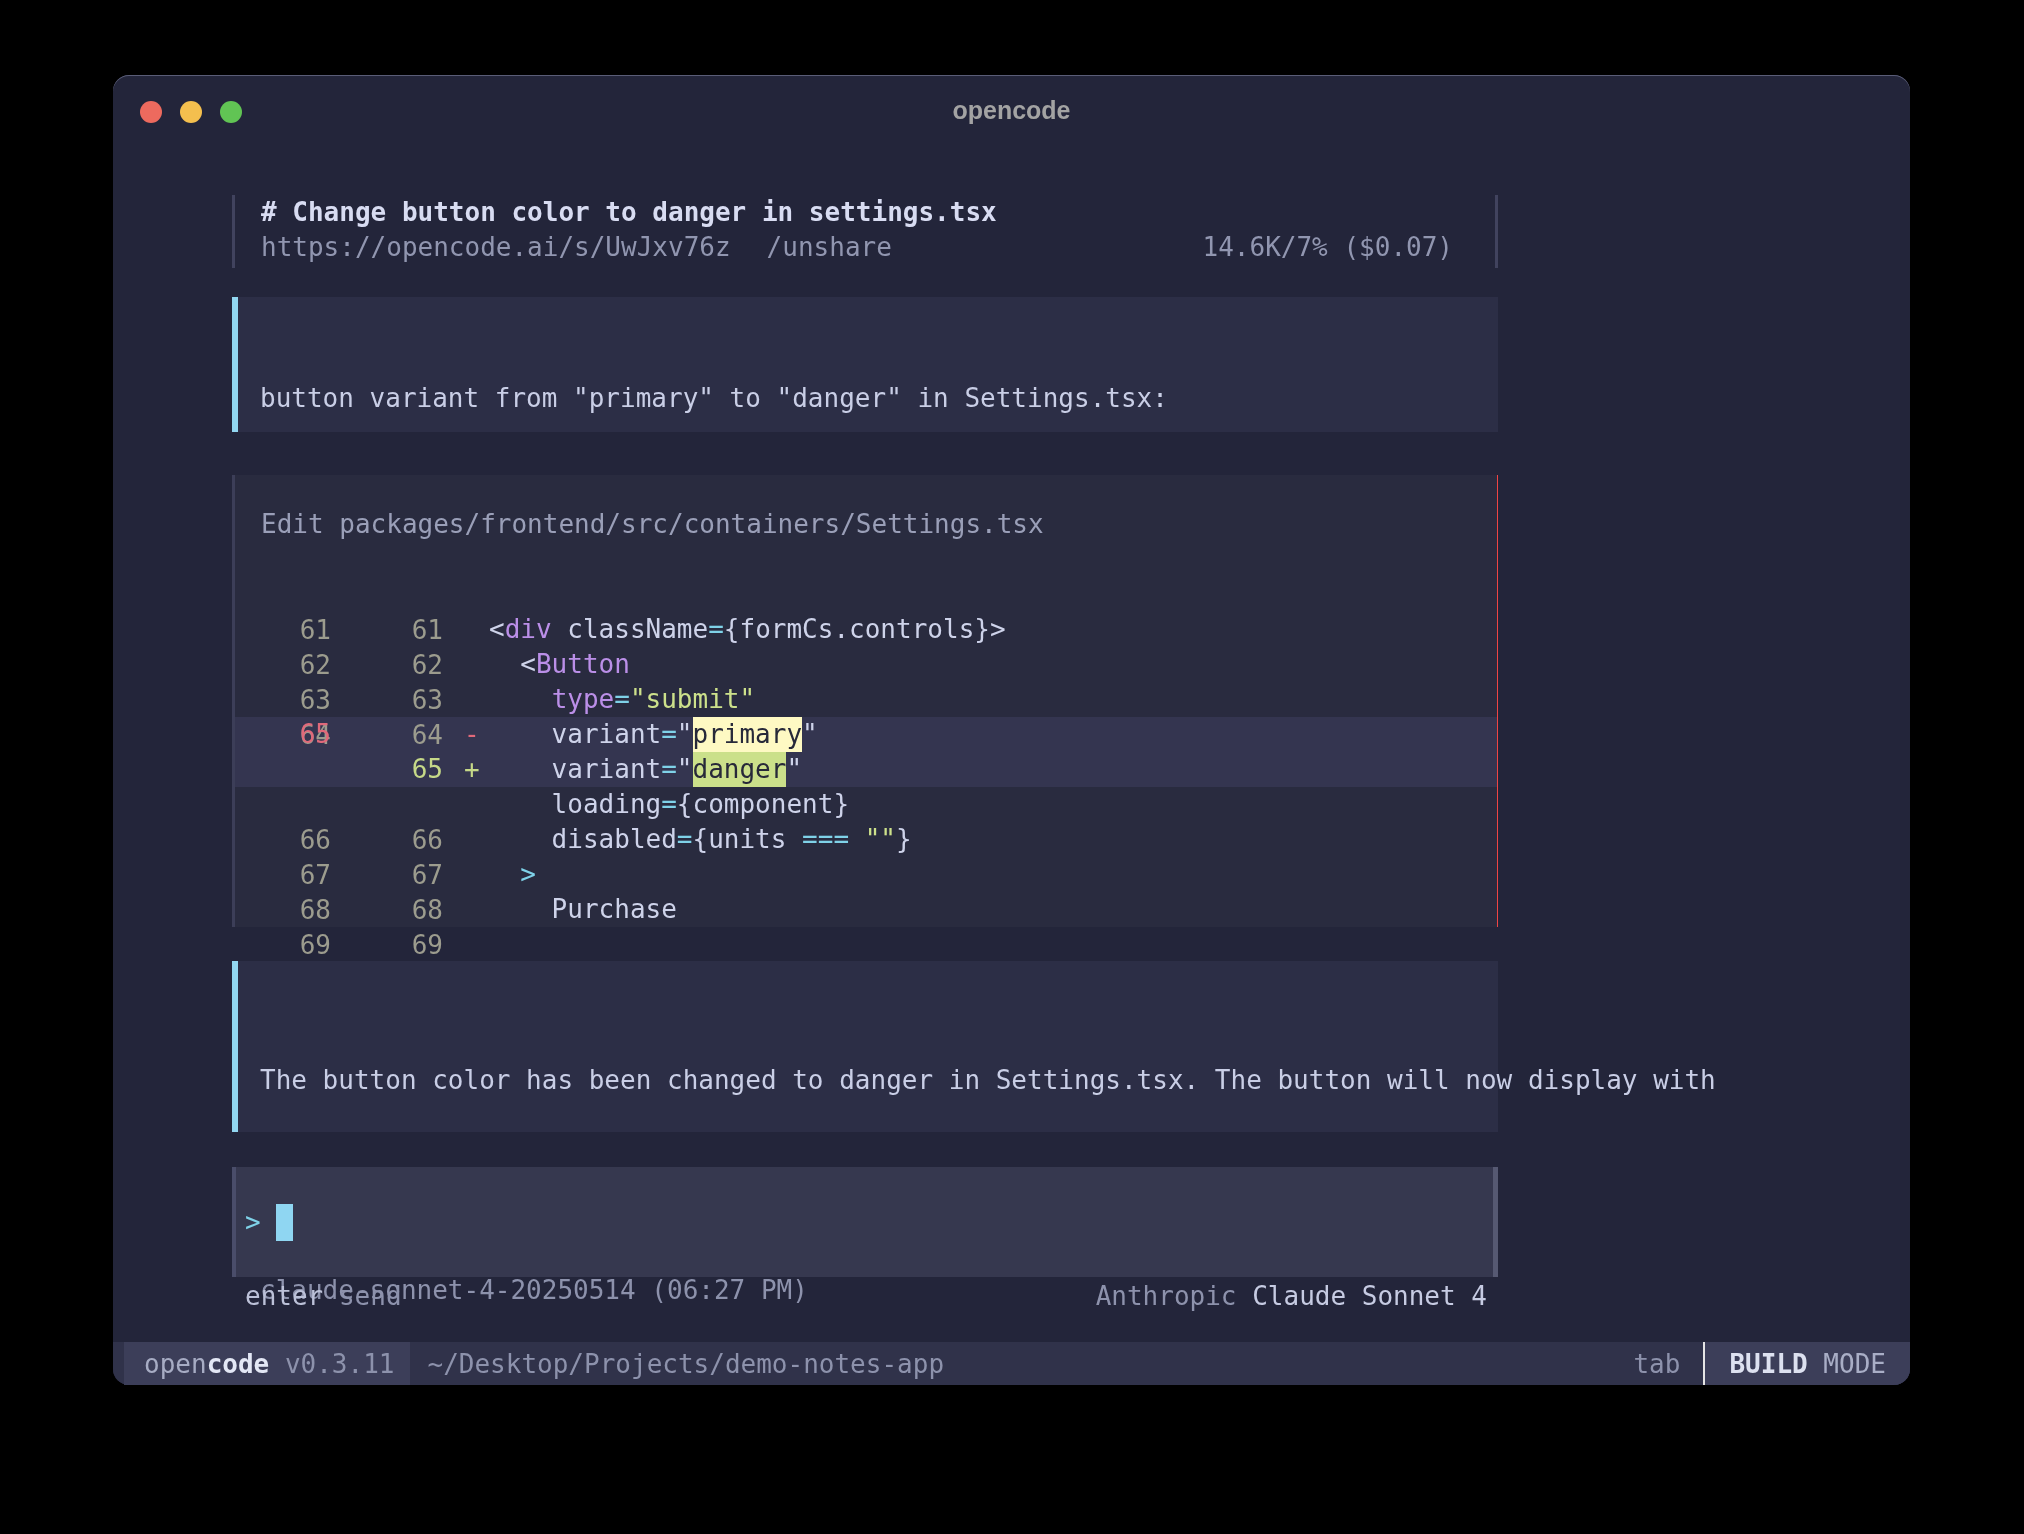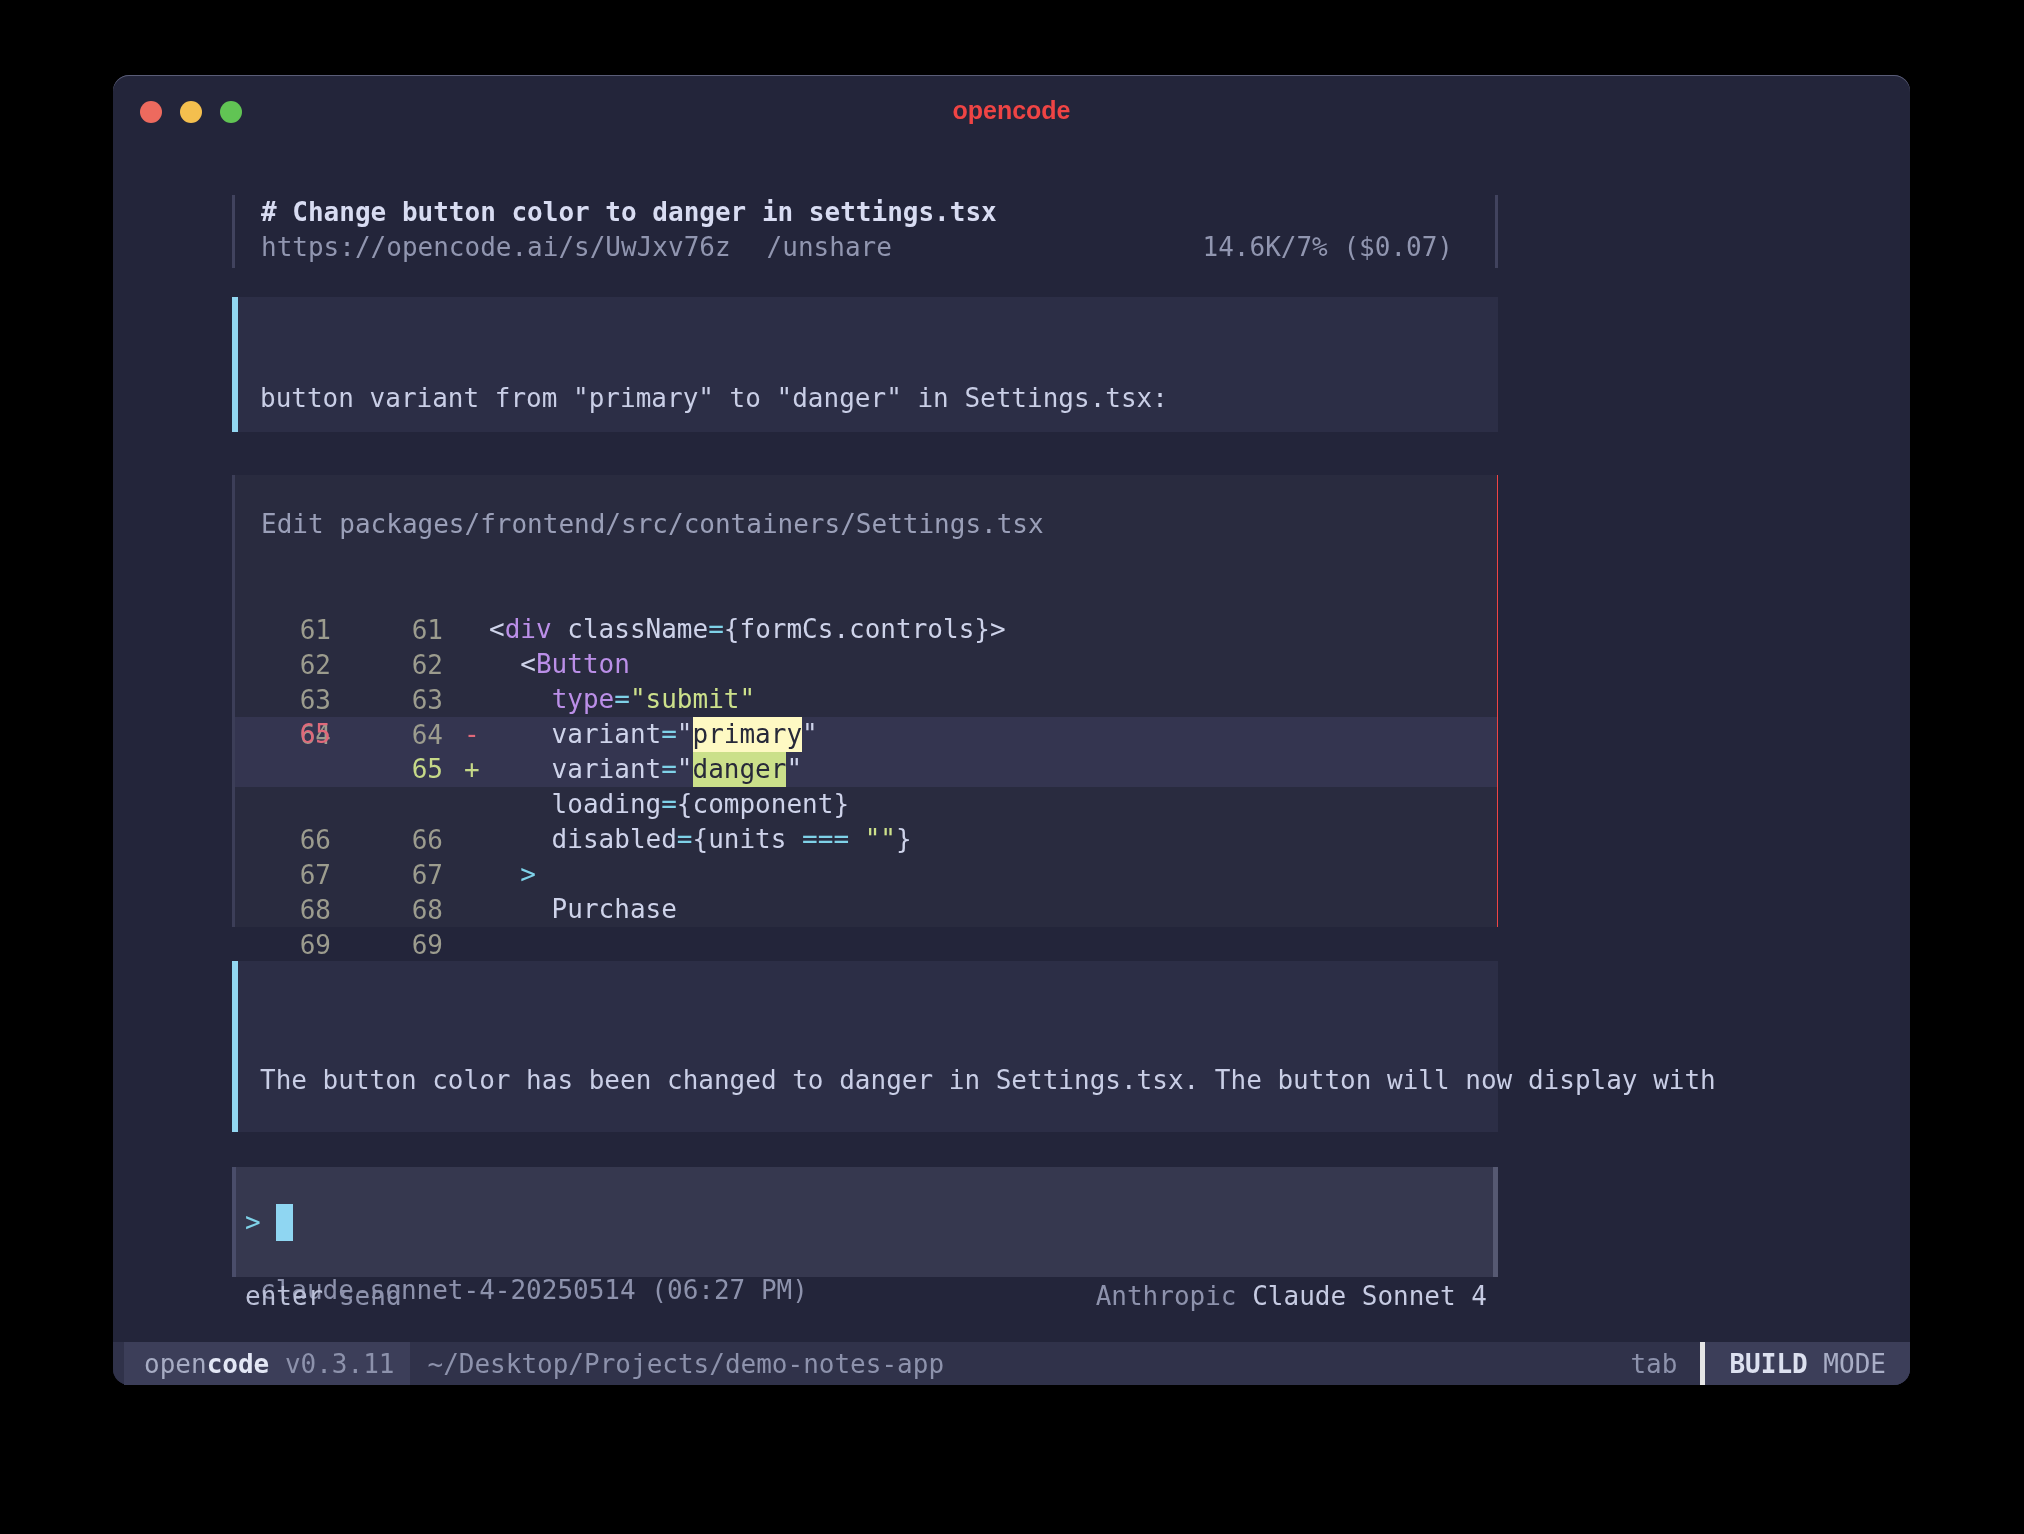--- a/index.html
+++ b/index.html
@@ -8,21 +8,21 @@
            font-family:"DejaVu Sans Mono","Liberation Mono",monospace; font-size:26px; }
   .window { position:absolute; left:113px; top:75px; width:1797px; height:1310px;
             background:#23253a; border-radius:16px; box-shadow: inset 0 1px 0 #5a5d77; }
 
   
   .titlebar { position:absolute; top:0; left:0; right:0; height:70px; }
   .lights { position:absolute; left:27px; top:26px; display:flex; gap:18px; }
   .light { width:22px; height:22px; border-radius:50%; }
   .light.red { background:#ed6a5e; } .light.yellow { background:#f4bf4e; } .light.green { background:#61c454; }
   .win-title { position:absolute; inset:0; display:flex; align-items:center; justify-content:center;
-               font-family:"Liberation Sans",sans-serif; font-weight:700; font-size:25px; color:#ef4444; }
+               font-family:"Liberation Sans",sans-serif; font-weight:700; font-size:25px; color:#a3a3a3; }
 
   
   .col { position:absolute; left:119px; width:1266px; }
 
   
   .session-header { top:120px; height:73px; border-left:3px solid #41435e; border-right:3px solid #41435e;
                     padding-left:26px; }
   .sh-title { line-height:35px; font-weight:700; color:#d8dcf2; white-space:pre; }
   .sh-line2 { display:flex; line-height:35px; color:#9196b0; white-space:pre; }
   .sh-unshare { margin-left:36px; }
@@ -68,21 +68,21 @@
   
   .statusbar { position:absolute; left:0; right:0; bottom:0; height:43px; background:#30324a;
                border-radius:0 0 16px 16px; display:flex; align-items:center; white-space:pre; }
   .sb-app { height:43px; background:#3c3e59; display:flex; align-items:center;
             margin-left:11px; padding:0 16px 0 20px; }
   .sb-open { color:#a7acc4; } .sb-code { color:#e3e7f5; font-weight:700; } .sb-ver { color:#8d92ac; }
   .sb-path { margin-left:17px; color:#8d92ac; }
   .sb-right { margin-left:auto; display:flex; align-items:center; height:43px; }
   .sb-tab { color:#8d92ac; margin-right:23px; }
   .sb-mode { height:43px; background:#3c3e59; display:flex; align-items:center; padding:0 24px;
-             border-left:5px solid #e5e5e5; border-radius:0 0 16px 0;text-align:right; }
+             border-left:2px solid #e5e5e5; border-radius:0 0 16px 0;text-align:right; }
   .sb-build { color:#dde1f0; font-weight:700; } .sb-modeword { color:#a9aec6; }
 </style>
 </head>
 <body>
 
 <div class="stage">
   <div class="window">
 
     <div class="titlebar">
       <div class="lights">

